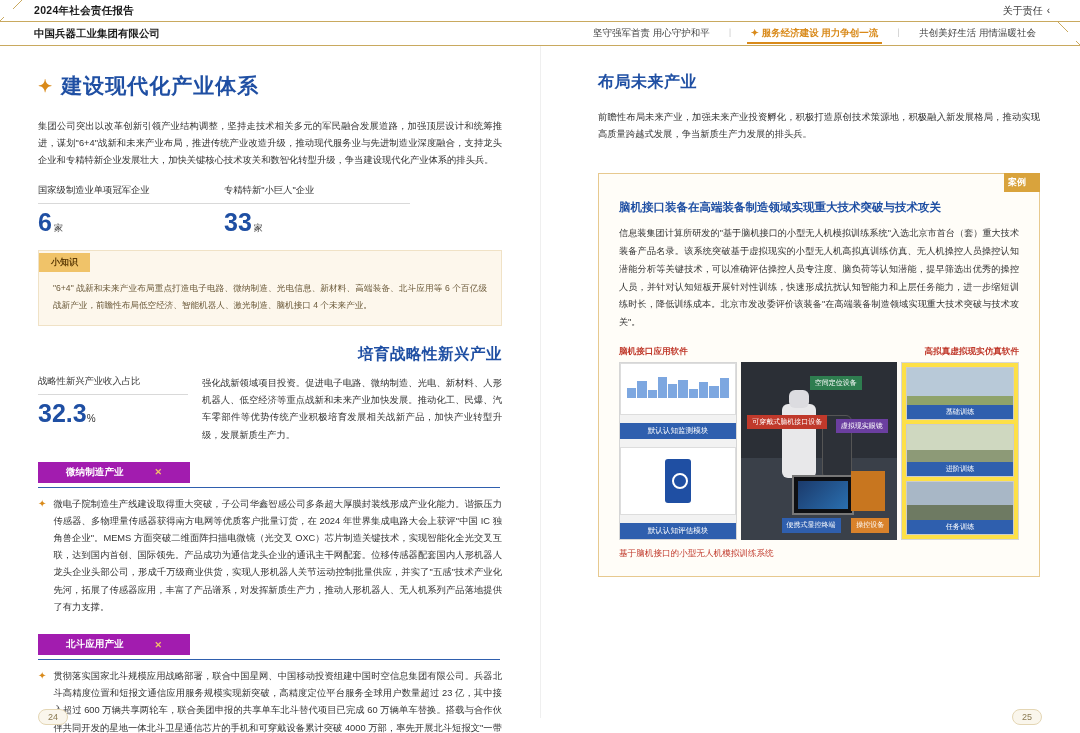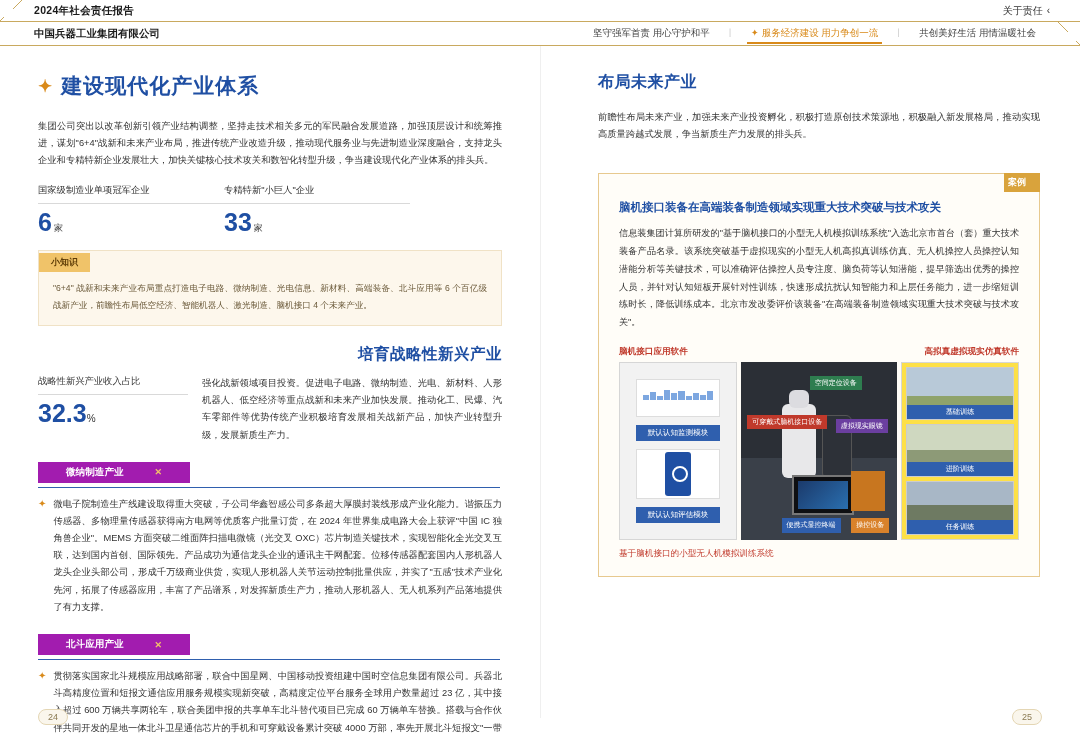--- a/index.html
+++ b/index.html
@@ -66,21 +66,21 @@
   .navbar .navitems {
     position: absolute;
     right: 28px;
     display: flex;
     align-items: center;
     font-size: 9.5px;
     color: #444;
   }
   .navbar .navitem { padding: 0 16px; white-space: nowrap; position: relative; }
   .navbar .navsep { color: #c8c8c8; font-size: 9px; }
-  .navbar .navitem.active { color: #d98a1a; font-weight: normal; }
+  .navbar .navitem.active { color: #d98a1a; font-weight: bold; }
   .navbar .navitem.active .star { color: #d98a1a; margin-right: 3px; }
   .navbar .navitem.active::after {
     content: "";
     position: absolute;
     left: 12px; right: 12px; bottom: -4px;
     height: 2px;
     background: #d98a1a;
   }
   .navbar::after {
     content: "";
@@ -304,21 +304,21 @@
     gap: 4px;
     height: 178px;
   }
   .figleft {
     width: 118px;
     background: #f2f2f2;
     border: 1px solid #d6d6d6;
     display: flex;
     flex-direction: column;
     gap: 8px;
-    padding: 16px;
+    padding: 0;
   }
   .chartbox {
     flex: 1;
     background: #fff;
     border: 1px solid #ddd;
     position: relative;
     overflow: hidden;
   }
   .chartbox .bars {
     position: absolute; left: 6px; right: 6px; bottom: 16px; top: 8px;

